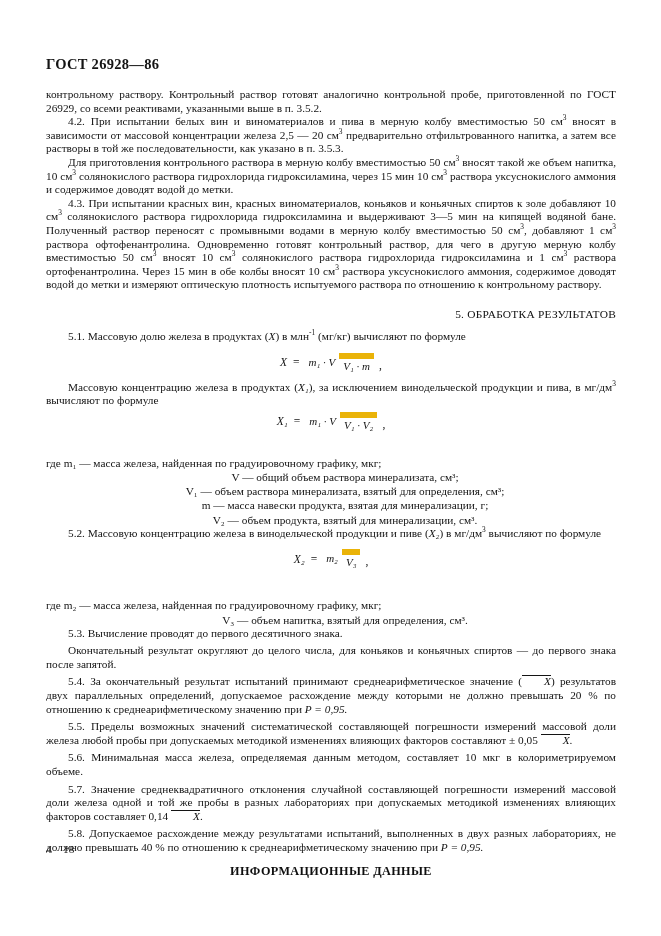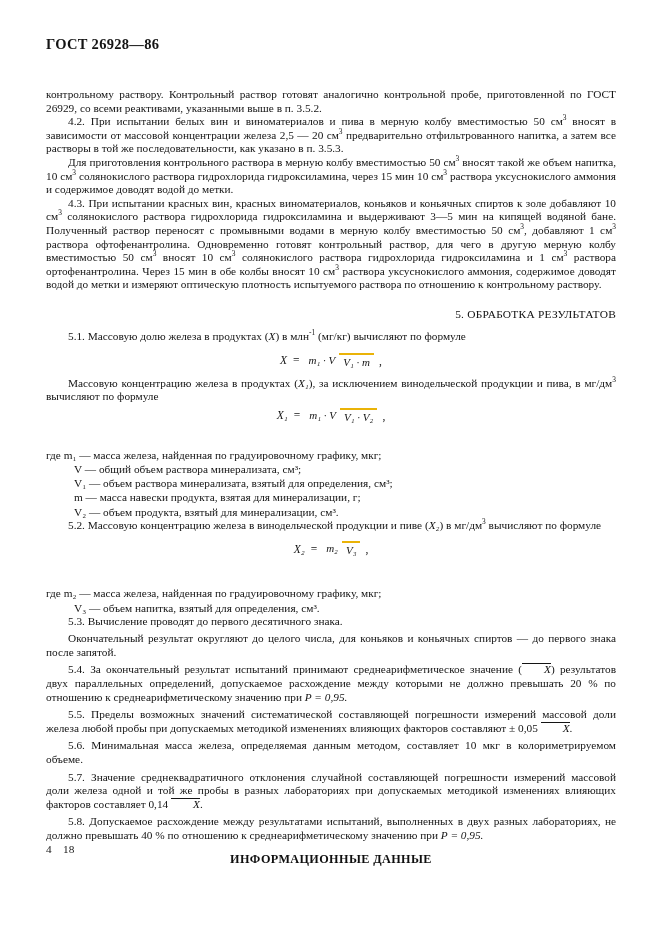--- a/index.html
+++ b/index.html
@@ -18,21 +18,21 @@
   .page {
     position: absolute;
     left: 0; top: 0;
     width: 661px;
     height: 936px;
     box-sizing: border-box;
   }
   .doc-header {
     position: absolute;
     left: 46px;
-    top: 36px;
+    top: 56px;
     font-family: "Liberation Serif", "DejaVu Serif", serif;
     font-weight: bold;
     font-size: 14.5px;
     letter-spacing: 0.3px;
     color: #141414;
   }
   .body-col {
     position: absolute;
     left: 46px;
     top: 88px;
@@ -96,41 +96,41 @@
     vertical-align: middle;
     margin: 0 2px;
   }
   .frac .num {
     padding: 0 4px 1px 4px;
     font-size: 11px;
     white-space: nowrap;
   }
   .frac .den {
     padding: 1px 4px 0 4px;
-    border-top: 2px solid #eab308;
+    border-top: 6px solid #eab308;
     font-size: 11px;
     white-space: nowrap;
   }
   .lhs { margin-right: 3px; white-space: nowrap; }
   .eq { margin: 0 3px; font-style: normal; }
   .tail { font-style: normal; margin-left: 3px; align-self: flex-end; padding-bottom: 1px; }
 
   
   .wherelist {
     margin: 0;
     font-size: 11.3px;
     line-height: 14.2px;
     color: #141414;
   }
   .wherelist .wrow {
     display: block;
     white-space: nowrap;
   }
   .wherelist .wrow.first { padding-left: 0; margin-top: 21px; }
-  .wherelist .wrow.rest { padding-left: 28px; }
+  .wherelist .wrow.rest { padding-left: 28px; text-align: center; }
 
   .ovl {
     display: inline-block;
     border-top: 1px solid #141414;
     padding-top: 0px;
     line-height: 1;
   }
 
   .footer {
     position: absolute;

